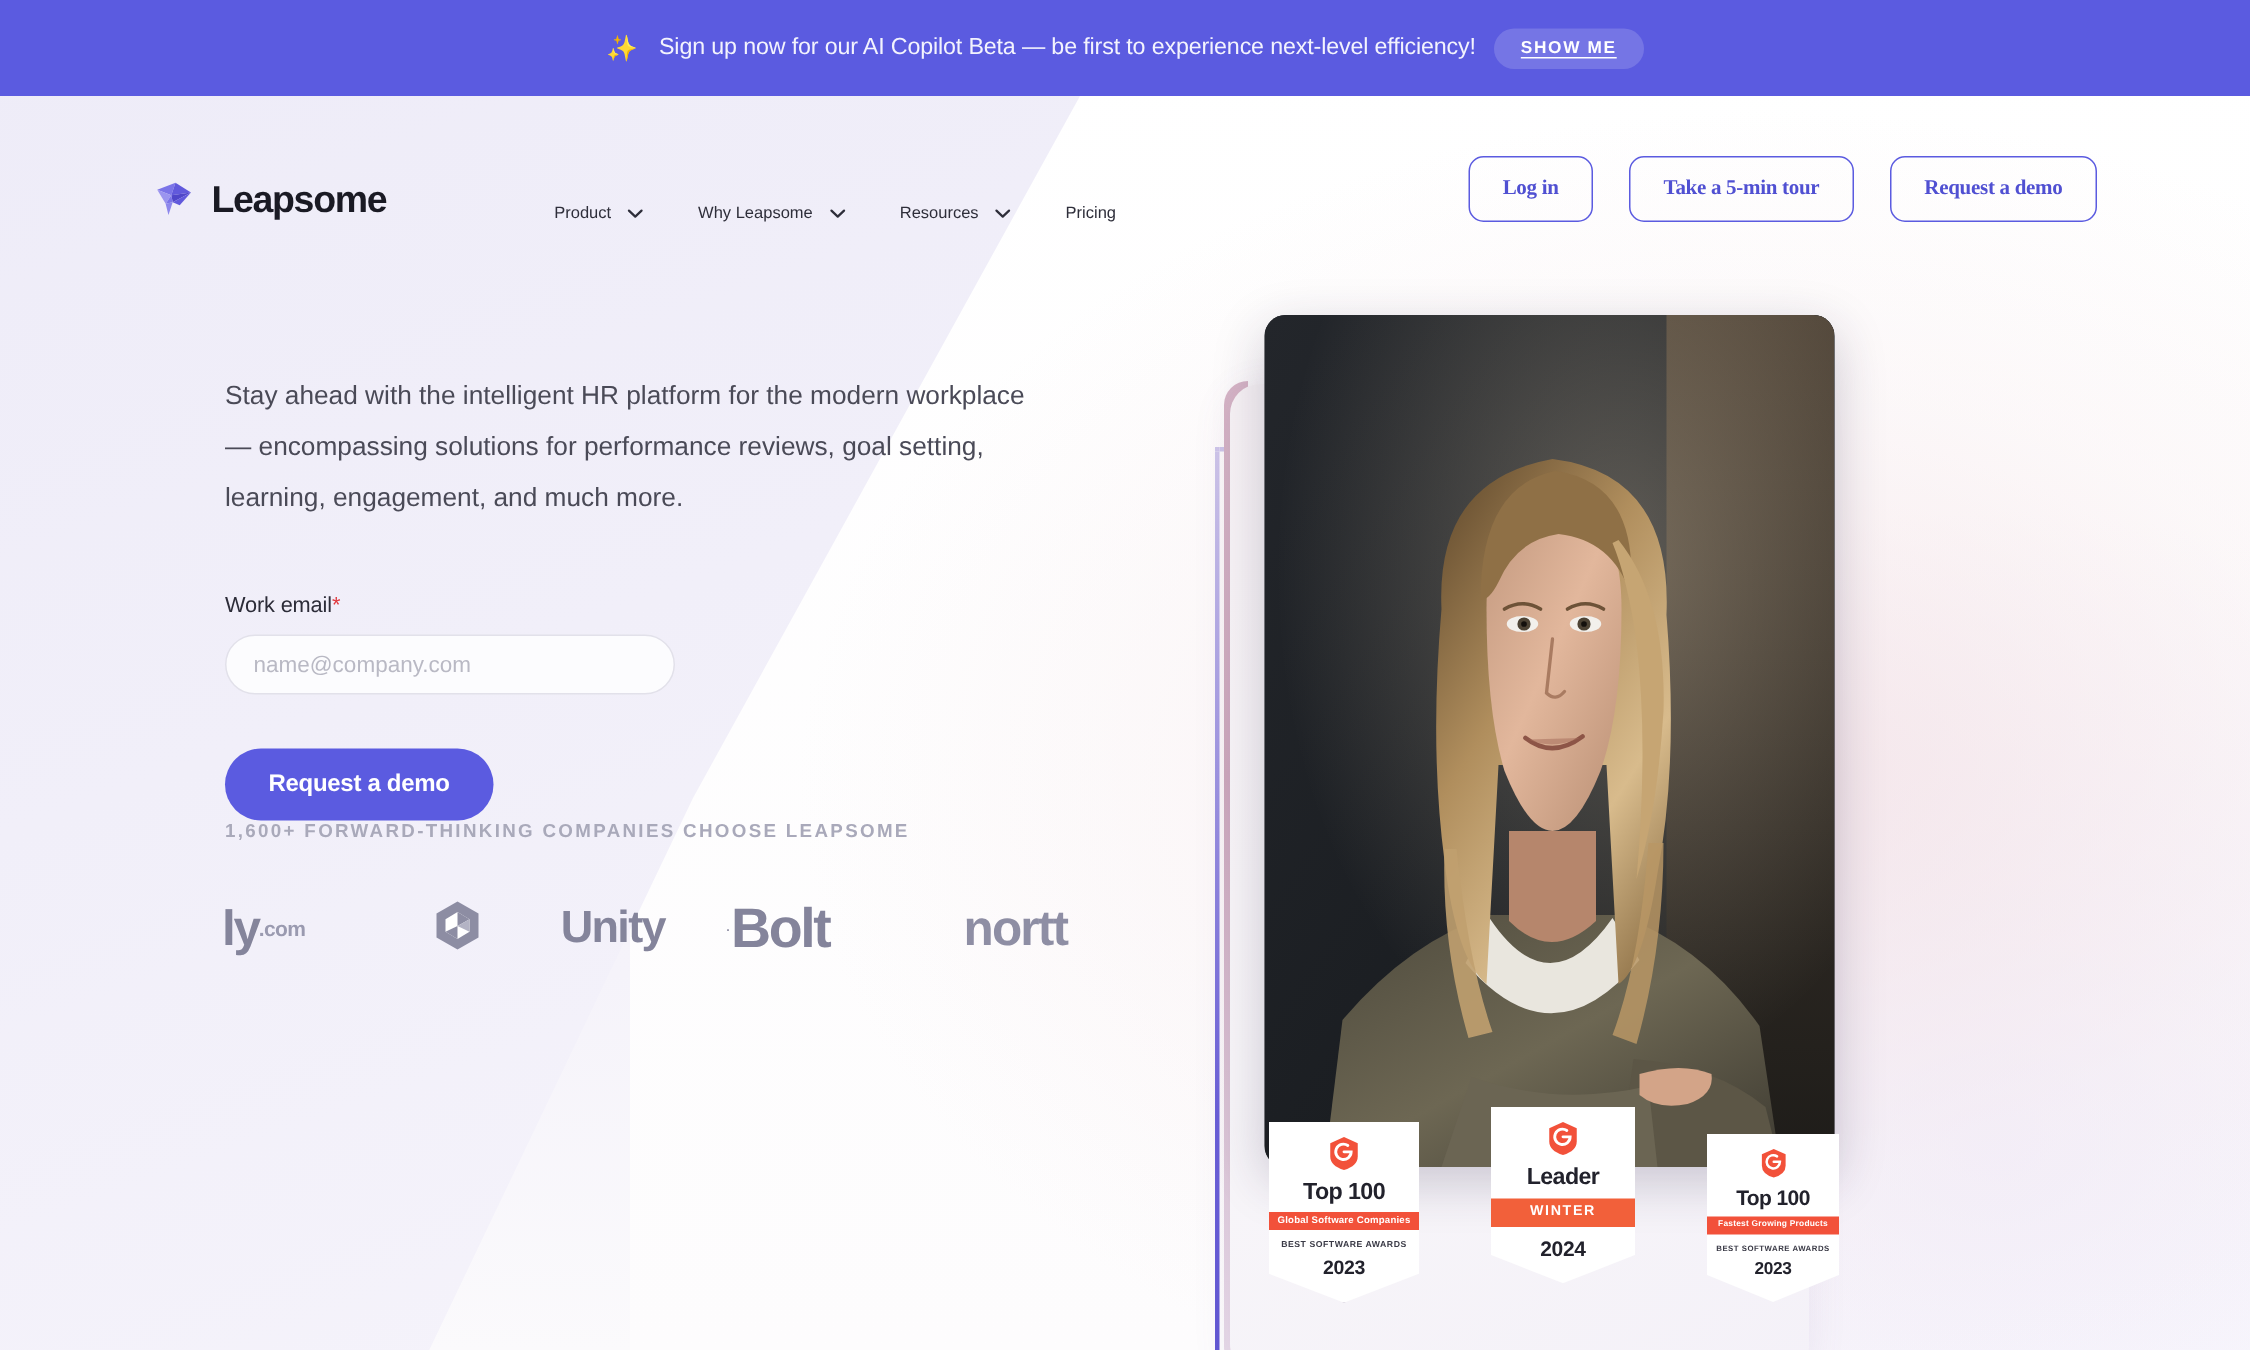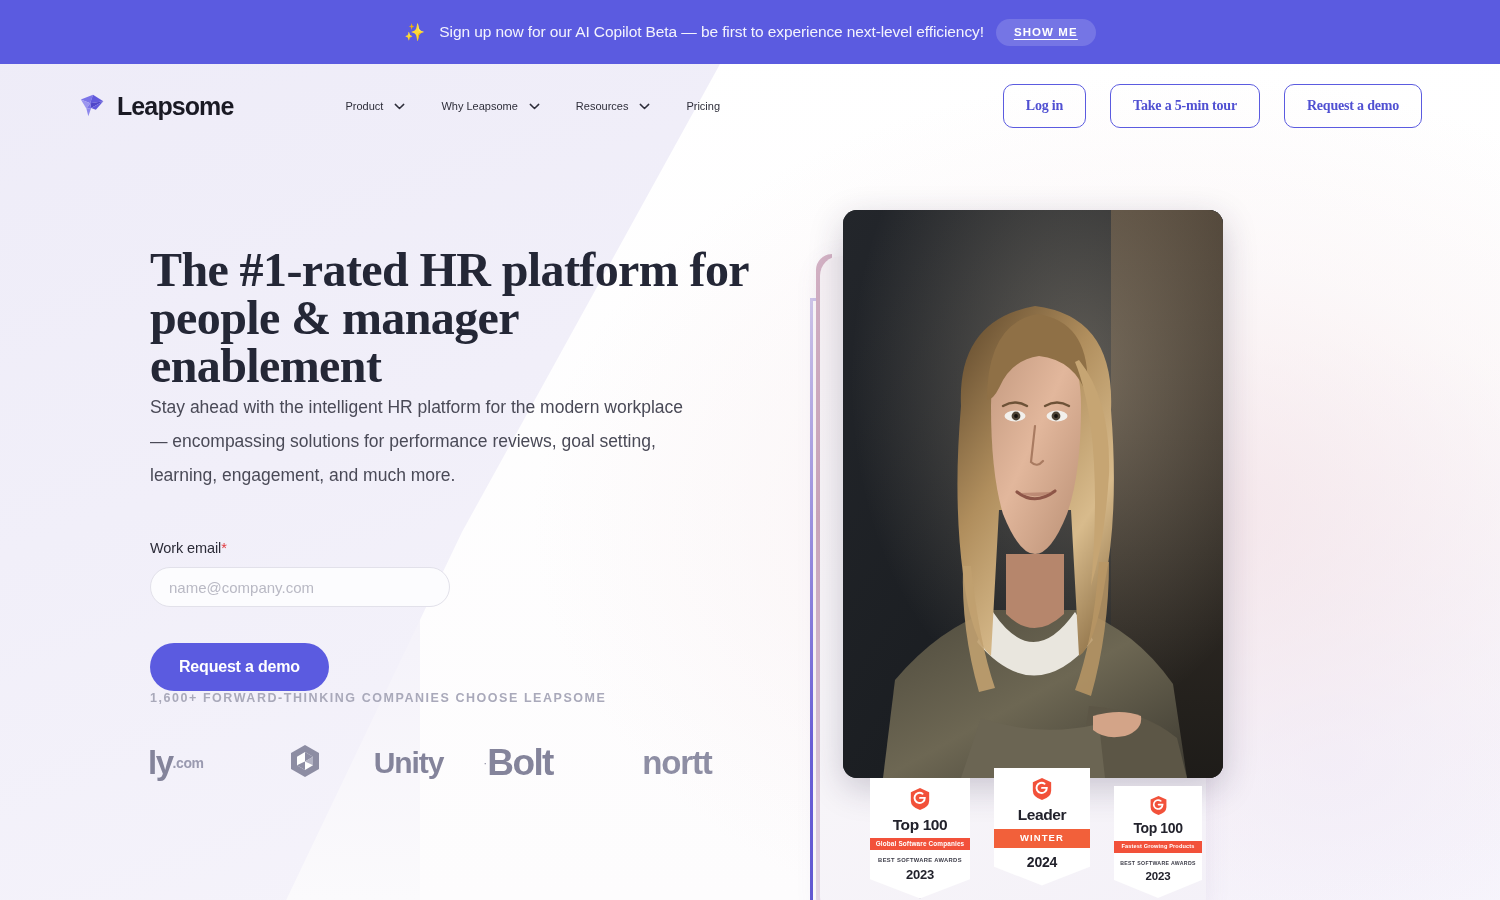--- a/index.html
+++ b/index.html
@@ -84,22 +84,22 @@
     cursor: pointer;
     font-family: "Liberation Sans", sans-serif;
   }
 
   
   .header {
     position: relative;
     z-index: 5;
     height: 84px;
     display: flex;
-    align-items: center;
-    padding: 0 78px;
+    align-items: flex-end;
+    padding: 0 102px;
   }
   .logo {
     display: flex;
     align-items: center;
     gap: 9px;
     cursor: pointer;
   }
   .logo-mark { width: 30px; height: 30px; display: block; }
   .logo-word {
     font-size: 25px;
@@ -323,27 +323,27 @@
     z-index: 3;
     box-shadow: 0 10px 34px rgba(40,30,70,0.22);
     background: #1d2024;
   }
   .photo svg { display: block; width: 100%; height: 100%; }
 
   
   .badges {
     position: absolute;
     left: 36px;
-    top: 558px;
+    top: 528px;
     width: 380px;
     height: 130px;
     z-index: 4;
     display: flex;
     align-items: flex-start;
-    justify-content: center;
+    justify-content: space-between;
     gap: 28px;
   }
   .badge {
     position: relative;
     background: #ffffff;
     width: 100px;
     filter: drop-shadow(0 4px 10px rgba(30,20,60,0.22));
     clip-path: polygon(0 0, 100% 0, 100% 84%, 50% 100%, 0 84%);
     padding: 9px 0 16px;
     text-align: center;
@@ -468,21 +468,20 @@
     <div class="header-actions">
       <button class="btn-outline">Log in</button>
       <button class="btn-outline">Take a 5-min tour</button>
       <button class="btn-outline">Request a demo</button>
     </div>
   </div>
 
   <div class="hero">
 
     <div class="hero-left">
-      <h1 class="headline">The #1-rated HR platform for people &amp; manager enablement</h1>
       <p class="subhead">Stay ahead with the intelligent HR platform for the modern workplace — encompassing solutions for performance reviews, goal setting, learning, engagement, and much more.</p>
 
       <div class="form-block">
         <div class="field-label">
           <span>Work email</span><span class="req">*</span>
         </div>
         <input class="email-input" type="text" placeholder="name@company.com" style="">
         <button class="btn-primary">Request a demo</button>
       </div>
 

